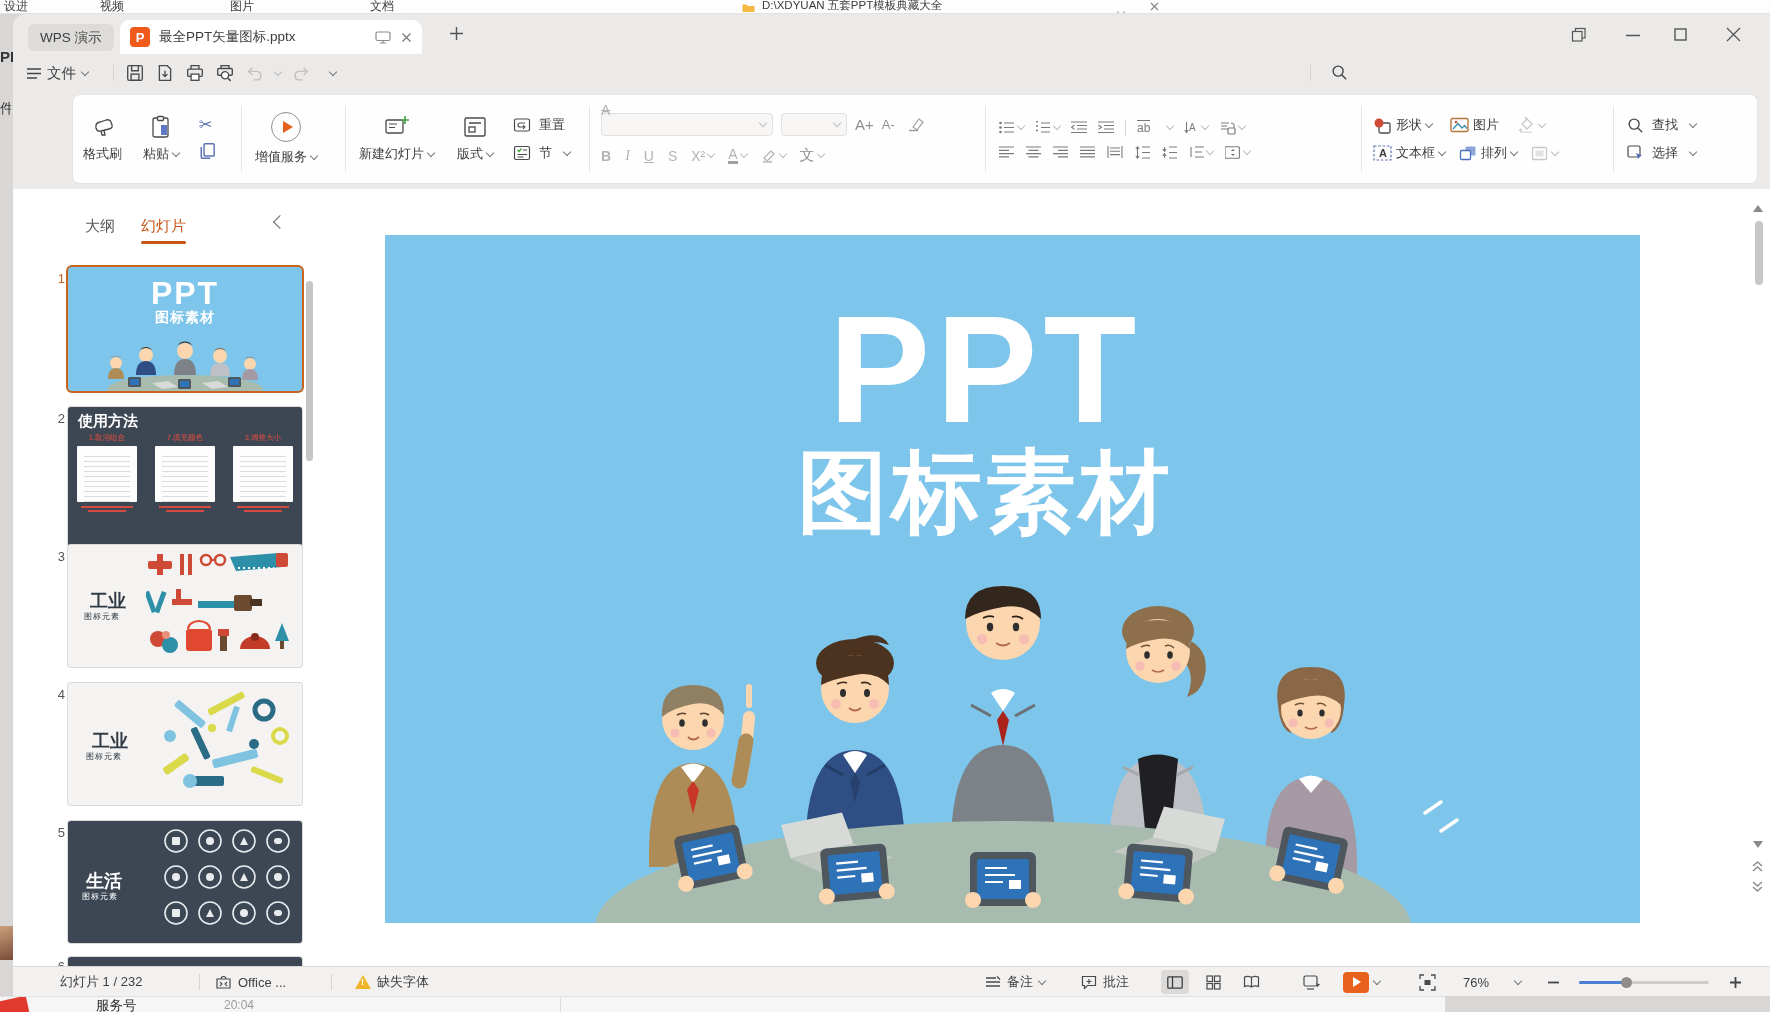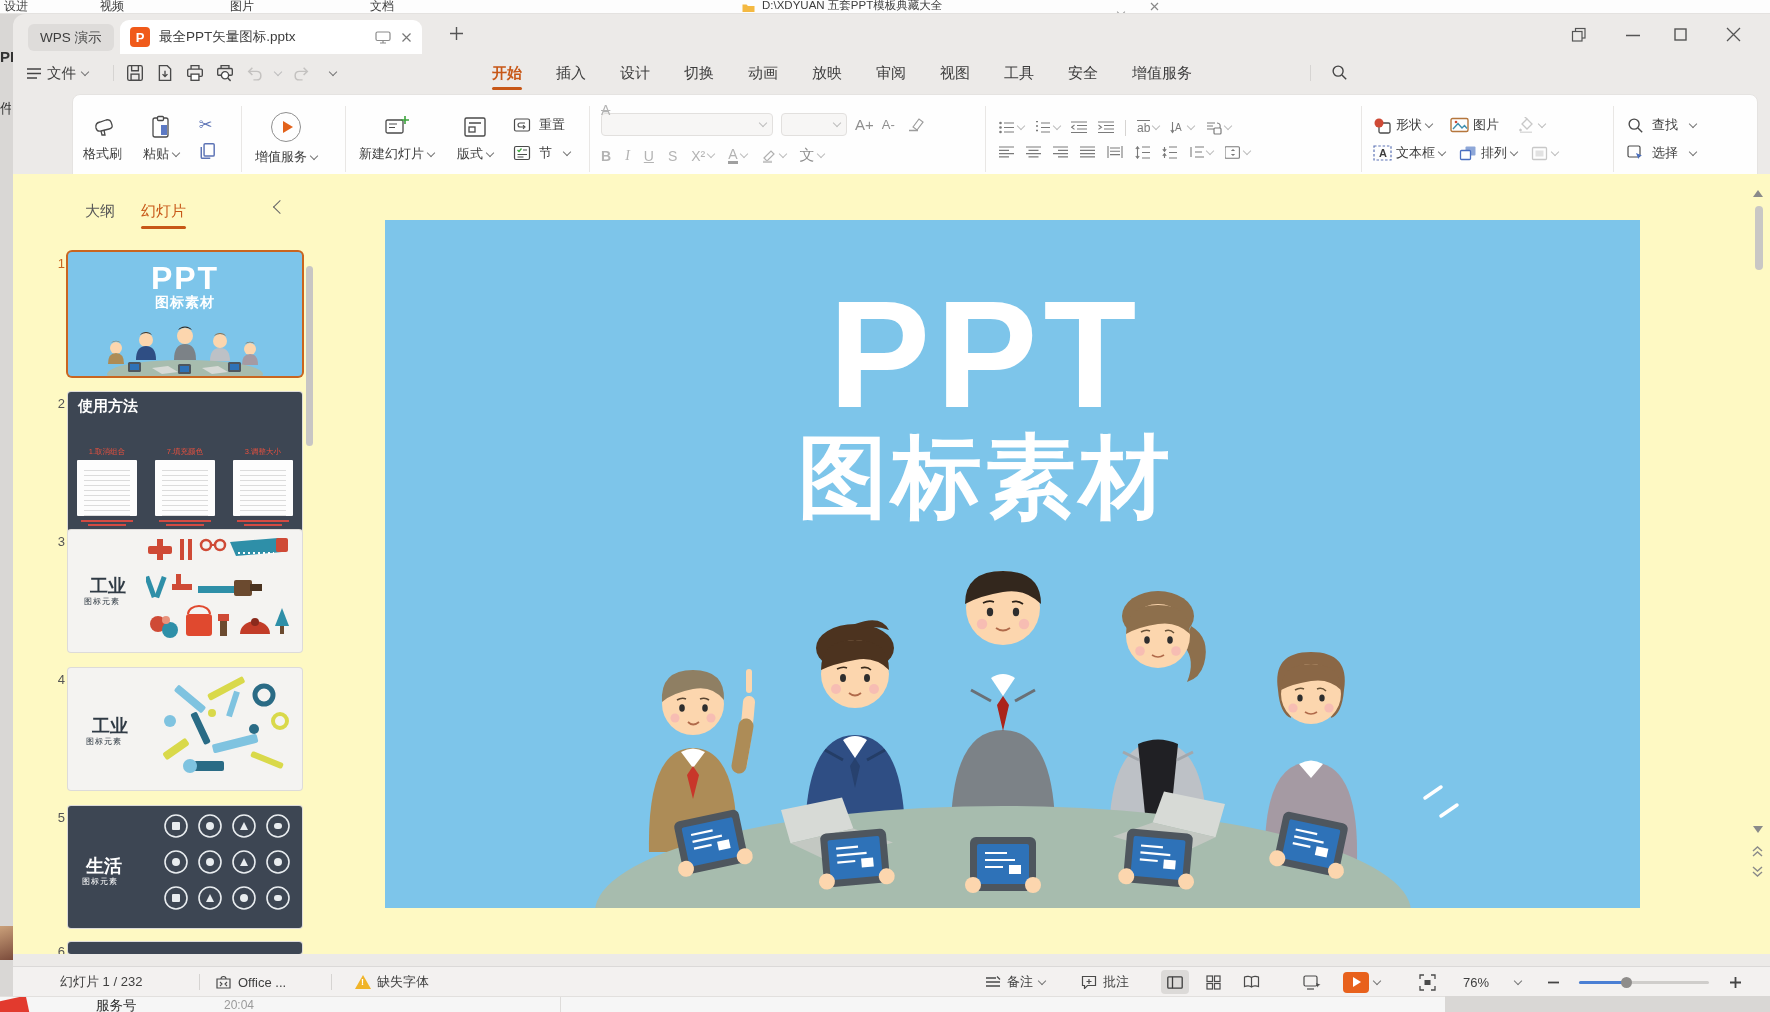--- a/index.html
+++ b/index.html
@@ -37,38 +37,38 @@
   .gsep{position:absolute;top:11px;width:1px;height:66px;background:#e9e7e5;}
   .row2g{display:flex;flex-direction:column;justify-content:center;gap:10px;height:88px;}
   .hrow{display:flex;align-items:center;gap:8px;}
   .combo{height:23px;background:#f7f6f5;border:1px solid #e2e0de;border-radius:4px;display:flex;align-items:center;justify-content:flex-end;padding:0 6px;}
   .glyph{font-size:14px;color:#b3b3b3;}
   .glyph.u{text-decoration:underline;}
   .glyph.i{font-style:italic;font-family:"Liberation Serif",serif;}
   .glyph.st{text-decoration:line-through;}
   .glyph.dark{color:#8f8f8f;}
   
-  #workspace{position:absolute;left:0;top:160px;width:100%;height:780px;background:#fef9c3;}
+  #workspace{position:absolute;left:0;top:175px;width:100%;height:780px;background:#ffffff;}
   
   #sidebar{position:absolute;left:0;top:0;width:305px;height:100%;overflow:hidden;}
   .sb-tabs{position:absolute;left:72px;top:28px;display:flex;gap:26px;font-size:15px;color:#5a5a5a;}
   .sb-tab{position:relative;padding-bottom:8px;}
   .sb-tab.active{color:#c75717;}
   .sb-tab.active::after{content:"";position:absolute;left:0;right:0;bottom:0;height:3px;border-radius:2px;background:#c75717;}
   .collapse{position:absolute;left:262px;top:28px;width:10px;height:10px;border-left:1.6px solid #666;border-bottom:1.6px solid #666;transform:rotate(45deg);}
   .thumb-num{position:absolute;left:30px;width:22px;text-align:right;font-size:13px;color:#555;}
   .thumb{position:absolute;left:55px;width:234px;border-radius:3px;overflow:hidden;background:#fff;box-shadow:0 0 0 1px #dddbd9;}
   .thumb.sel{box-shadow:0 0 0 2px #c9651f;border-radius:4px;}
   .sb-scroll{position:absolute;left:293px;top:92px;width:7px;height:180px;border-radius:4px;background:#c8c6c4;}
   
   .t-dark{background:#3d4653;}
   .t-light{background:#f4f3f1;}
   .t1-title{position:absolute;left:0;width:100%;text-align:center;color:#fff;font-weight:bold;}
   .t2-steps{position:absolute;left:0;top:26px;width:100%;display:flex;justify-content:space-around;}
-  .t2-col{width:64px;display:flex;flex-direction:column;align-items:center;margin-top:29px;}
+  .t2-col{width:64px;display:flex;flex-direction:column;align-items:center;}
   .t2-lab{font-size:7.5px;color:#e8503e;white-space:nowrap;}
   .t2-box{margin-top:3px;width:60px;height:56px;background:#fdfdfd;border-radius:1px;
           background-image:repeating-linear-gradient(#fdfdfd 0 4px,#dcdcdc 4px 5px);background-size:46px 100%;background-repeat:no-repeat;background-position:7px 6px;}
   .t2-bar{margin-top:4px;width:52px;height:2px;background:#d24a42;}
   .t2-bar.s{width:38px;margin-top:2px;}
   .t-title{position:absolute;font-weight:bold;color:#2f3a44;}
   .t-sub{position:absolute;font-size:8px;color:#2f3a44;letter-spacing:1px;}
   .t-title.w,.t-sub.w{color:#fff;}
   
   #canvas{position:absolute;left:305px;top:0;width:1452px;height:734px;}
@@ -226,33 +226,20 @@
         </span>
       <i class="chv lite"></i>
       <span>
           <svg class="ic" width="17" height="15" viewBox="0 0 16 14" style="transform:scaleX(-1)">
             <path d="M3,5 h7 q4,0 4,4 q0,4 -4,4 h-3" fill="none" stroke="#c4c2c0" stroke-width="1.4"></path>
             <path d="M6,1.5 L2.5,5 L6,8.5" fill="none" stroke="#c4c2c0" stroke-width="1.4"></path>
           </svg>
         </span>
       <i class="chv" style="margin-left:8px"></i>
     </div>
-    <div class="menu-items">
-      <div class="menu-item active">开始</div>
-      <div class="menu-item">插入</div>
-      <div class="menu-item">设计</div>
-      <div class="menu-item">切换</div>
-      <div class="menu-item">动画</div>
-      <div class="menu-item">放映</div>
-      <div class="menu-item">审阅</div>
-      <div class="menu-item">视图</div>
-      <div class="menu-item">工具</div>
-      <div class="menu-item">安全</div>
-      <div class="menu-item">增值服务</div>
-    </div>
     <span class="vline abs" style="left:1297px;top:11px"></span>
     <span class="abs" style="left:1318px;top:10px">
         <svg class="ic" width="17" height="17" viewBox="0 0 16 16">
           <circle cx="6.7" cy="6.7" r="4.7" fill="none" stroke="#444" stroke-width="1.3"></circle>
           <path d="M10.3,10.3 L14.3,14.3" stroke="#444" stroke-width="1.3"></path>
         </svg>
       </span>
   </div>
 
   <div id="ribbon">
@@ -424,21 +411,21 @@
               <path d="M3.5,4 L0.5,6.2 L3.5,8.4" fill="none" stroke="#7a7a7a" stroke-width="1.1"></path>
             </svg>
           </span>
         <span>
             <svg class="ic" width="16" height="13" viewBox="0 0 16 13">
               <path d="M0,1 h16 M6,4.5 h10 M6,8 h10 M0,11.5 h16" stroke="#7a7a7a" stroke-width="1.2"></path>
               <path d="M0.5,4 L3.5,6.2 L0.5,8.4" fill="none" stroke="#7a7a7a" stroke-width="1.1"></path>
             </svg>
           </span>
         <span class="vline"></span>
-        <span class="hrow" style="gap:3px">
+        <span class="hrow" style="gap:17px">
             <span style="font-size:12px;color:#7a7a7a;border-top:1.4px solid #7a7a7a">ab</span>
             <i class="chv lite"></i>
           </span>
         <span class="hrow" style="gap:3px">
             <svg class="ic" width="15" height="14" viewBox="0 0 15 14">
               <text x="5" y="10" font-size="10" fill="#7a7a7a">A</text>
               <path d="M2.5,1 v10 M0.8,9 L2.5,11.5 L4.2,9" fill="none" stroke="#7a7a7a" stroke-width="1.1"></path>
             </svg>
             <i class="chv lite"></i>
           </span>

